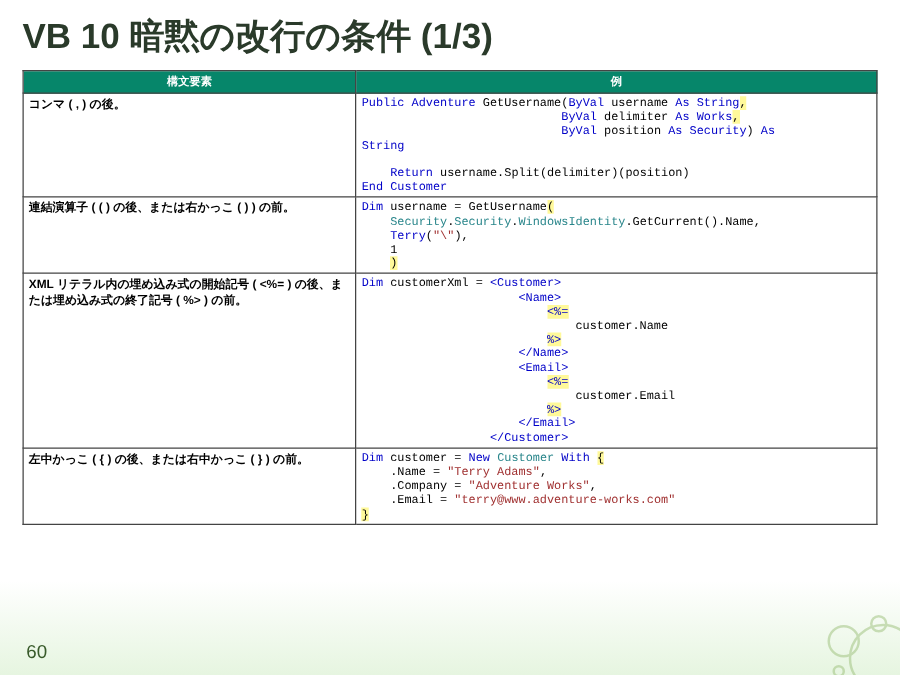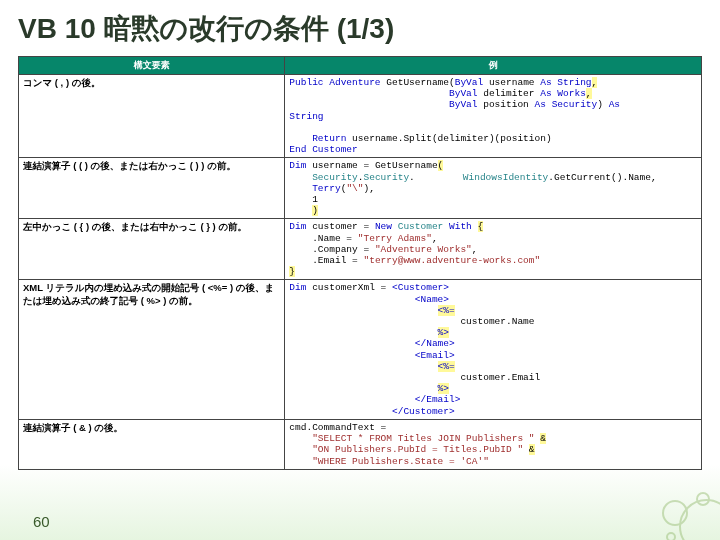--- a/index.html
+++ b/index.html
@@ -37,25 +37,25 @@
   table.main td {
     border: 1px solid #444;
     vertical-align: top;
     padding: 2px 4px;
     font-size: 9.5px;
   }
   td.label { width: 39%; vertical-align: middle; font-weight: bold; }
   td.example { width: 61%; font-family: Consolas, "Courier New", monospace; line-height: 1.18; white-space: pre; }
   .kw { color: #0000c8; }
   .typ { color: #28858a; }
-  .mod { color: #28858a; margin-left: 48px; }
+  .mod { color: #28858a; }
   .str { color: #a03030; }
   .hl  { background: #fff99a; }
   .pagenum {
-    position: absolute; left: 33px; bottom: 10px;
+    position: absolute; left: 21px; bottom: 10px;
     font-size: 15px; color: #385a2a;
   }
   .deco {
     position: absolute; right: 0; bottom: 0;
     width: 80px; height: 60px; overflow: hidden; opacity: .5;
   }
   .bubble { position: absolute; border-radius: 50%; border: 2px solid #9cc07a; }
   .b1 { width: 55px; height: 55px; right: -14px; bottom: -14px; }
   .b2 { width: 26px; height: 26px; right: 32px; bottom: 14px; }
   .b3 { width: 14px; height: 14px; right: 10px; bottom: 34px; }
@@ -91,51 +91,44 @@
       <tr>
         <td class="label">連結演算子 ( ( ) の後、または右かっこ ( ) ) の前。</td>
         <td class="example"><span class="kw">Dim</span> username = GetUsername<span class="hl">(</span>
     <span class="typ">Security</span>.<span class="typ">Security</span>.<span class="mod">WindowsIdentity</span>.GetCurrent().Name,
     <span class="kw">Terry</span>(<span class="str">"\"</span>),
     1
     <span class="hl">)</span></td>
       </tr>
 
       <tr>
-        <td class="label">左中かっこ ( { ) の後、または右中かっこ ( } ) の前。</td>
-        <td class="example"><span class="kw">Dim</span> customer = <span class="kw">New</span> <span class="typ">Customer</span> <span class="kw">With</span> <span class="hl">{</span>
-    .Name = <span class="str">"Terry Adams"</span>,
-    .Company = <span class="str">"Adventure Works"</span>,
-    .Email = <span class="str">"terry@www.adventure-works.com"</span>
-<span class="hl">}</span></td>
-      </tr>
-
-      <tr>
         <td class="label">XML リテラル内の埋め込み式の開始記号 ( &lt;%= ) の後、または埋め込み式の終了記号 ( %&gt; ) の前。</td>
         <td class="example"><span class="kw">Dim</span> customerXml = <span class="kw">&lt;Customer&gt;</span>
                       <span class="kw">&lt;Name&gt;</span>
                           <span class="hl"><span class="kw">&lt;%=</span></span>
                               customer.Name
                           <span class="hl"><span class="kw">%&gt;</span></span>
                       <span class="kw">&lt;/Name&gt;</span>
                       <span class="kw">&lt;Email&gt;</span>
                           <span class="hl"><span class="kw">&lt;%=</span></span>
                               customer.Email
                           <span class="hl"><span class="kw">%&gt;</span></span>
                       <span class="kw">&lt;/Email&gt;</span>
                   <span class="kw">&lt;/Customer&gt;</span></td>
       </tr>
 
       <tr>
-        <td class="label">連結演算子 ( &amp; ) の後。</td>
-        <td class="example">cmd.CommandText =
-    <span class="str">"SELECT * FROM Titles JOIN Publishers "</span> <span class="hl">&amp;</span>
-    <span class="str">"ON Publishers.PubId = Titles.PubID "</span> <span class="hl">&amp;</span>
-    <span class="str">"WHERE Publishers.State = 'CA'"</span></td>
+        <td class="label">左中かっこ ( { ) の後、または右中かっこ ( } ) の前。</td>
+        <td class="example"><span class="kw">Dim</span> customer = <span class="kw">New</span> <span class="typ">Customer</span> <span class="kw">With</span> <span class="hl">{</span>
+    .Name = <span class="str">"Terry Adams"</span>,
+    .Company = <span class="str">"Adventure Works"</span>,
+    .Email = <span class="str">"terry@www.adventure-works.com"</span>
+<span class="hl">}</span></td>
       </tr>
+
 
     </tbody>
   </table>
 
   <div class="pagenum">60</div>
 
   <div class="deco">
     <div class="bubble b1"></div>
     <div class="bubble b2"></div>
     <div class="bubble b3"></div>

